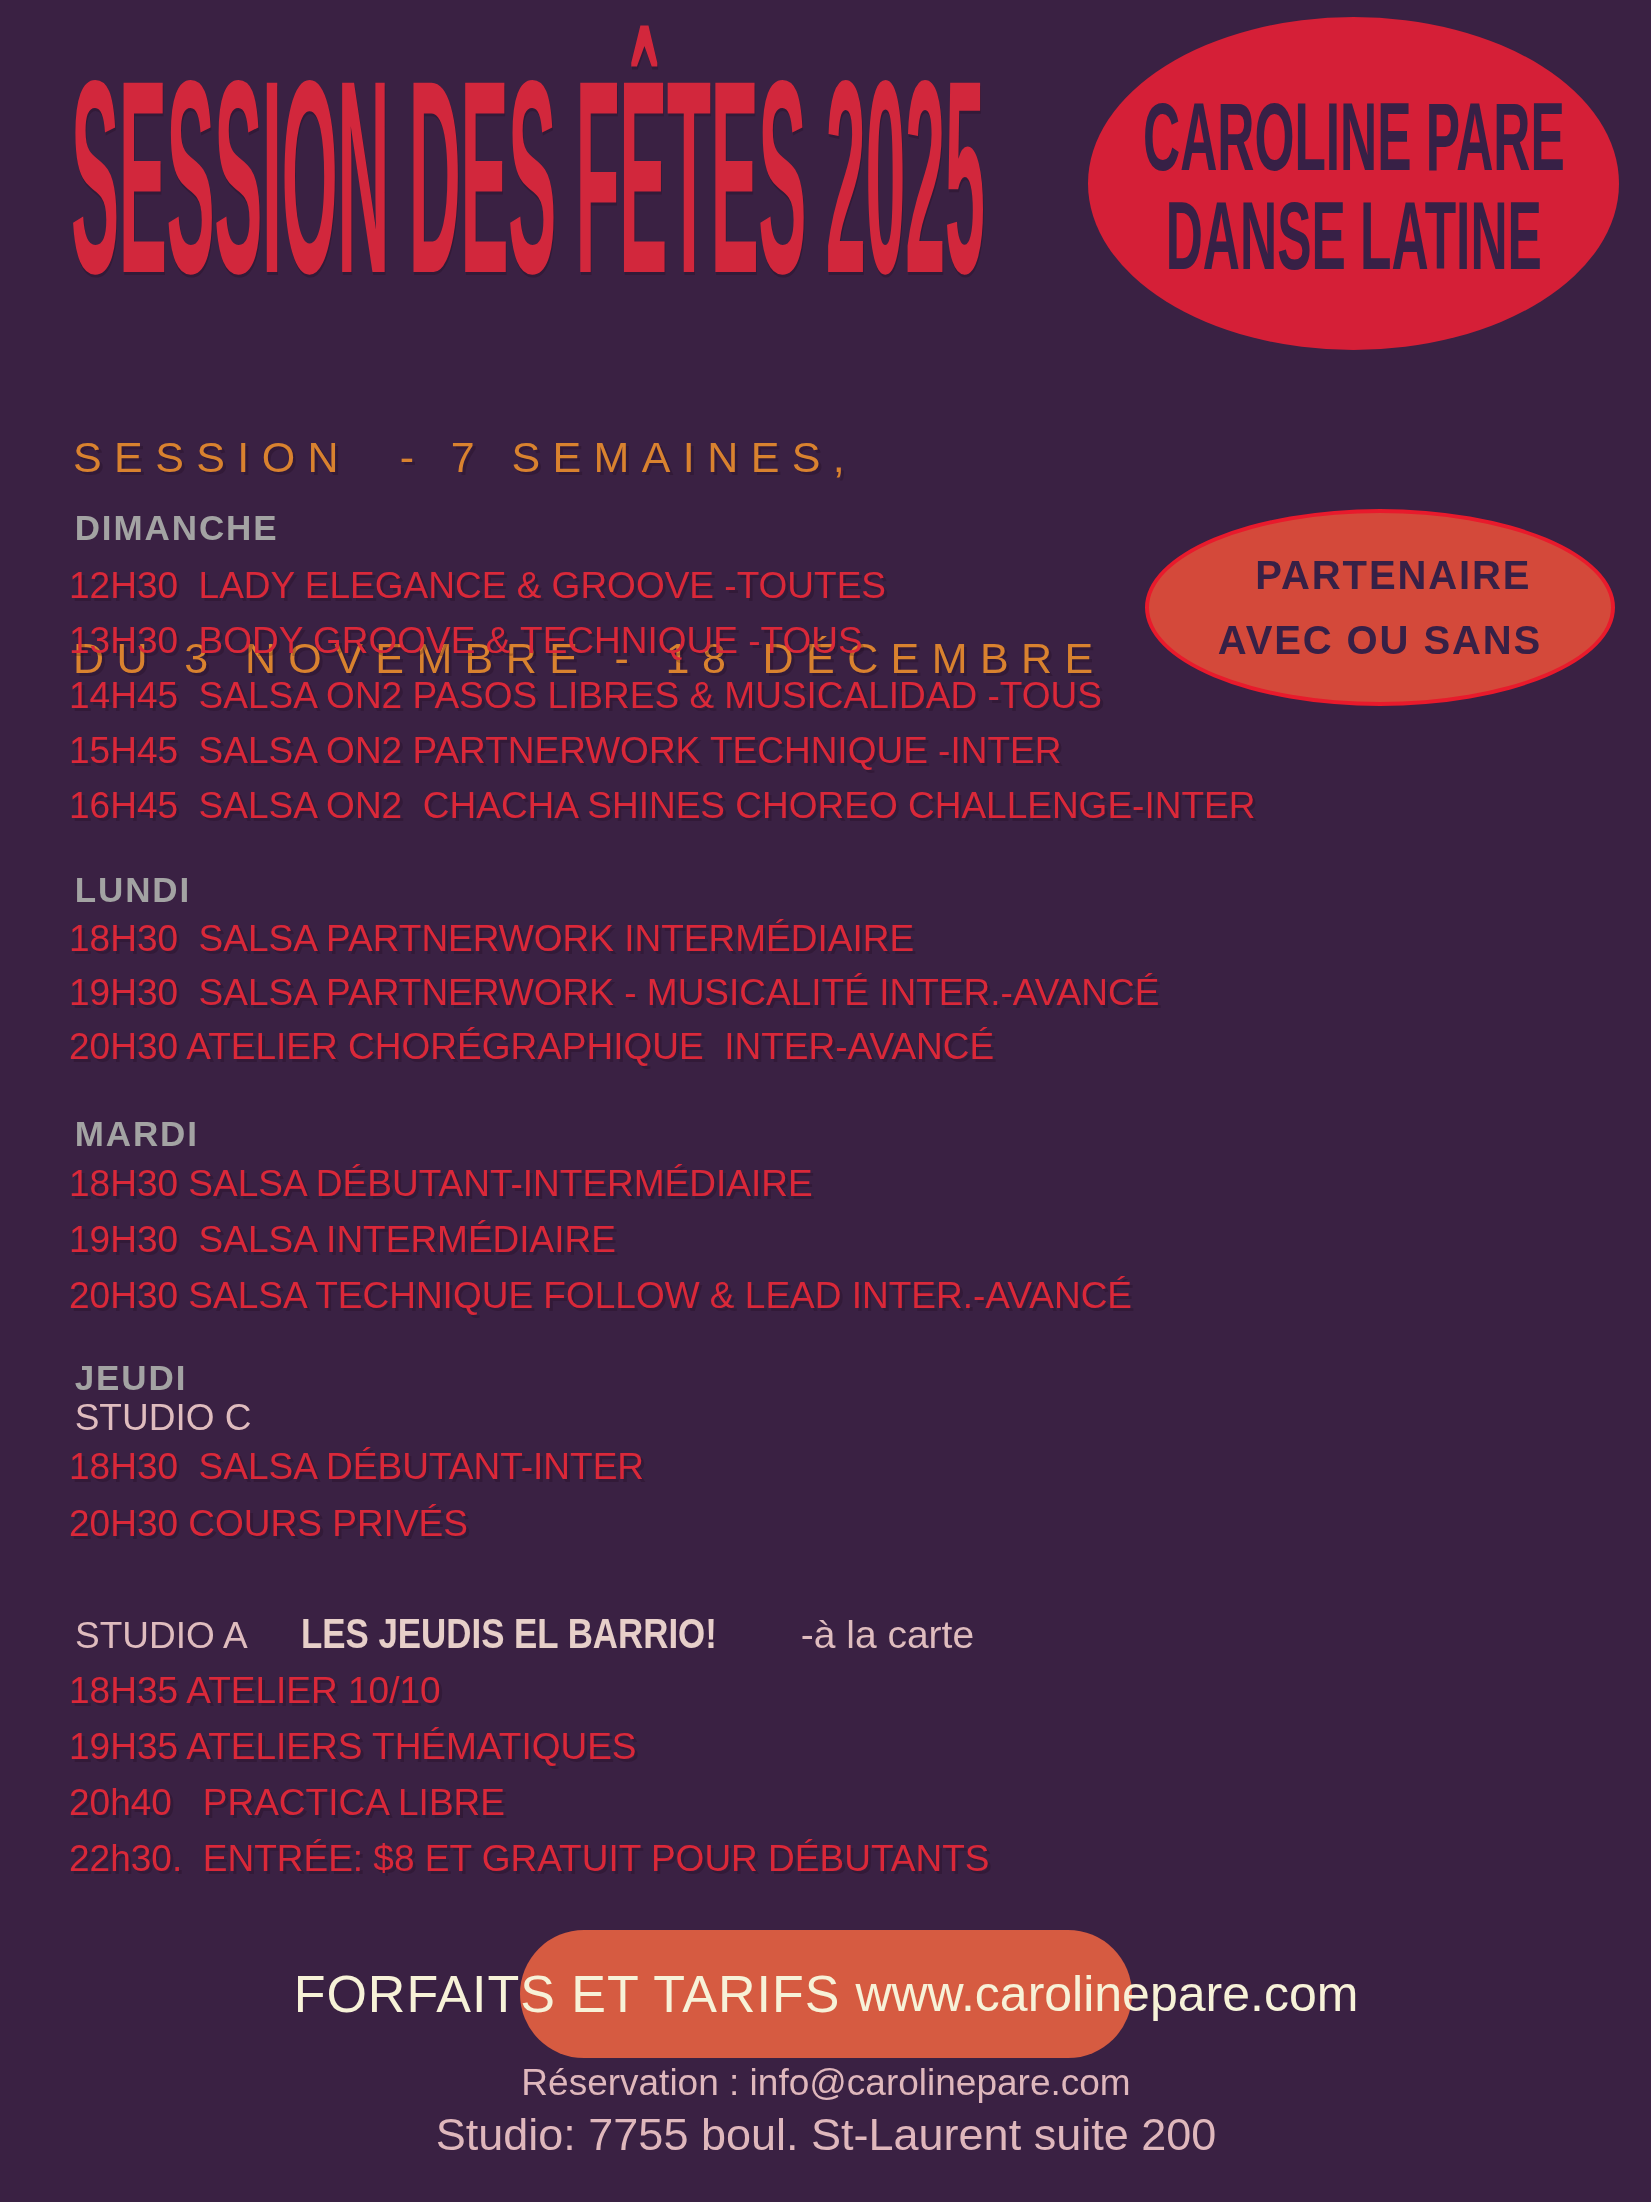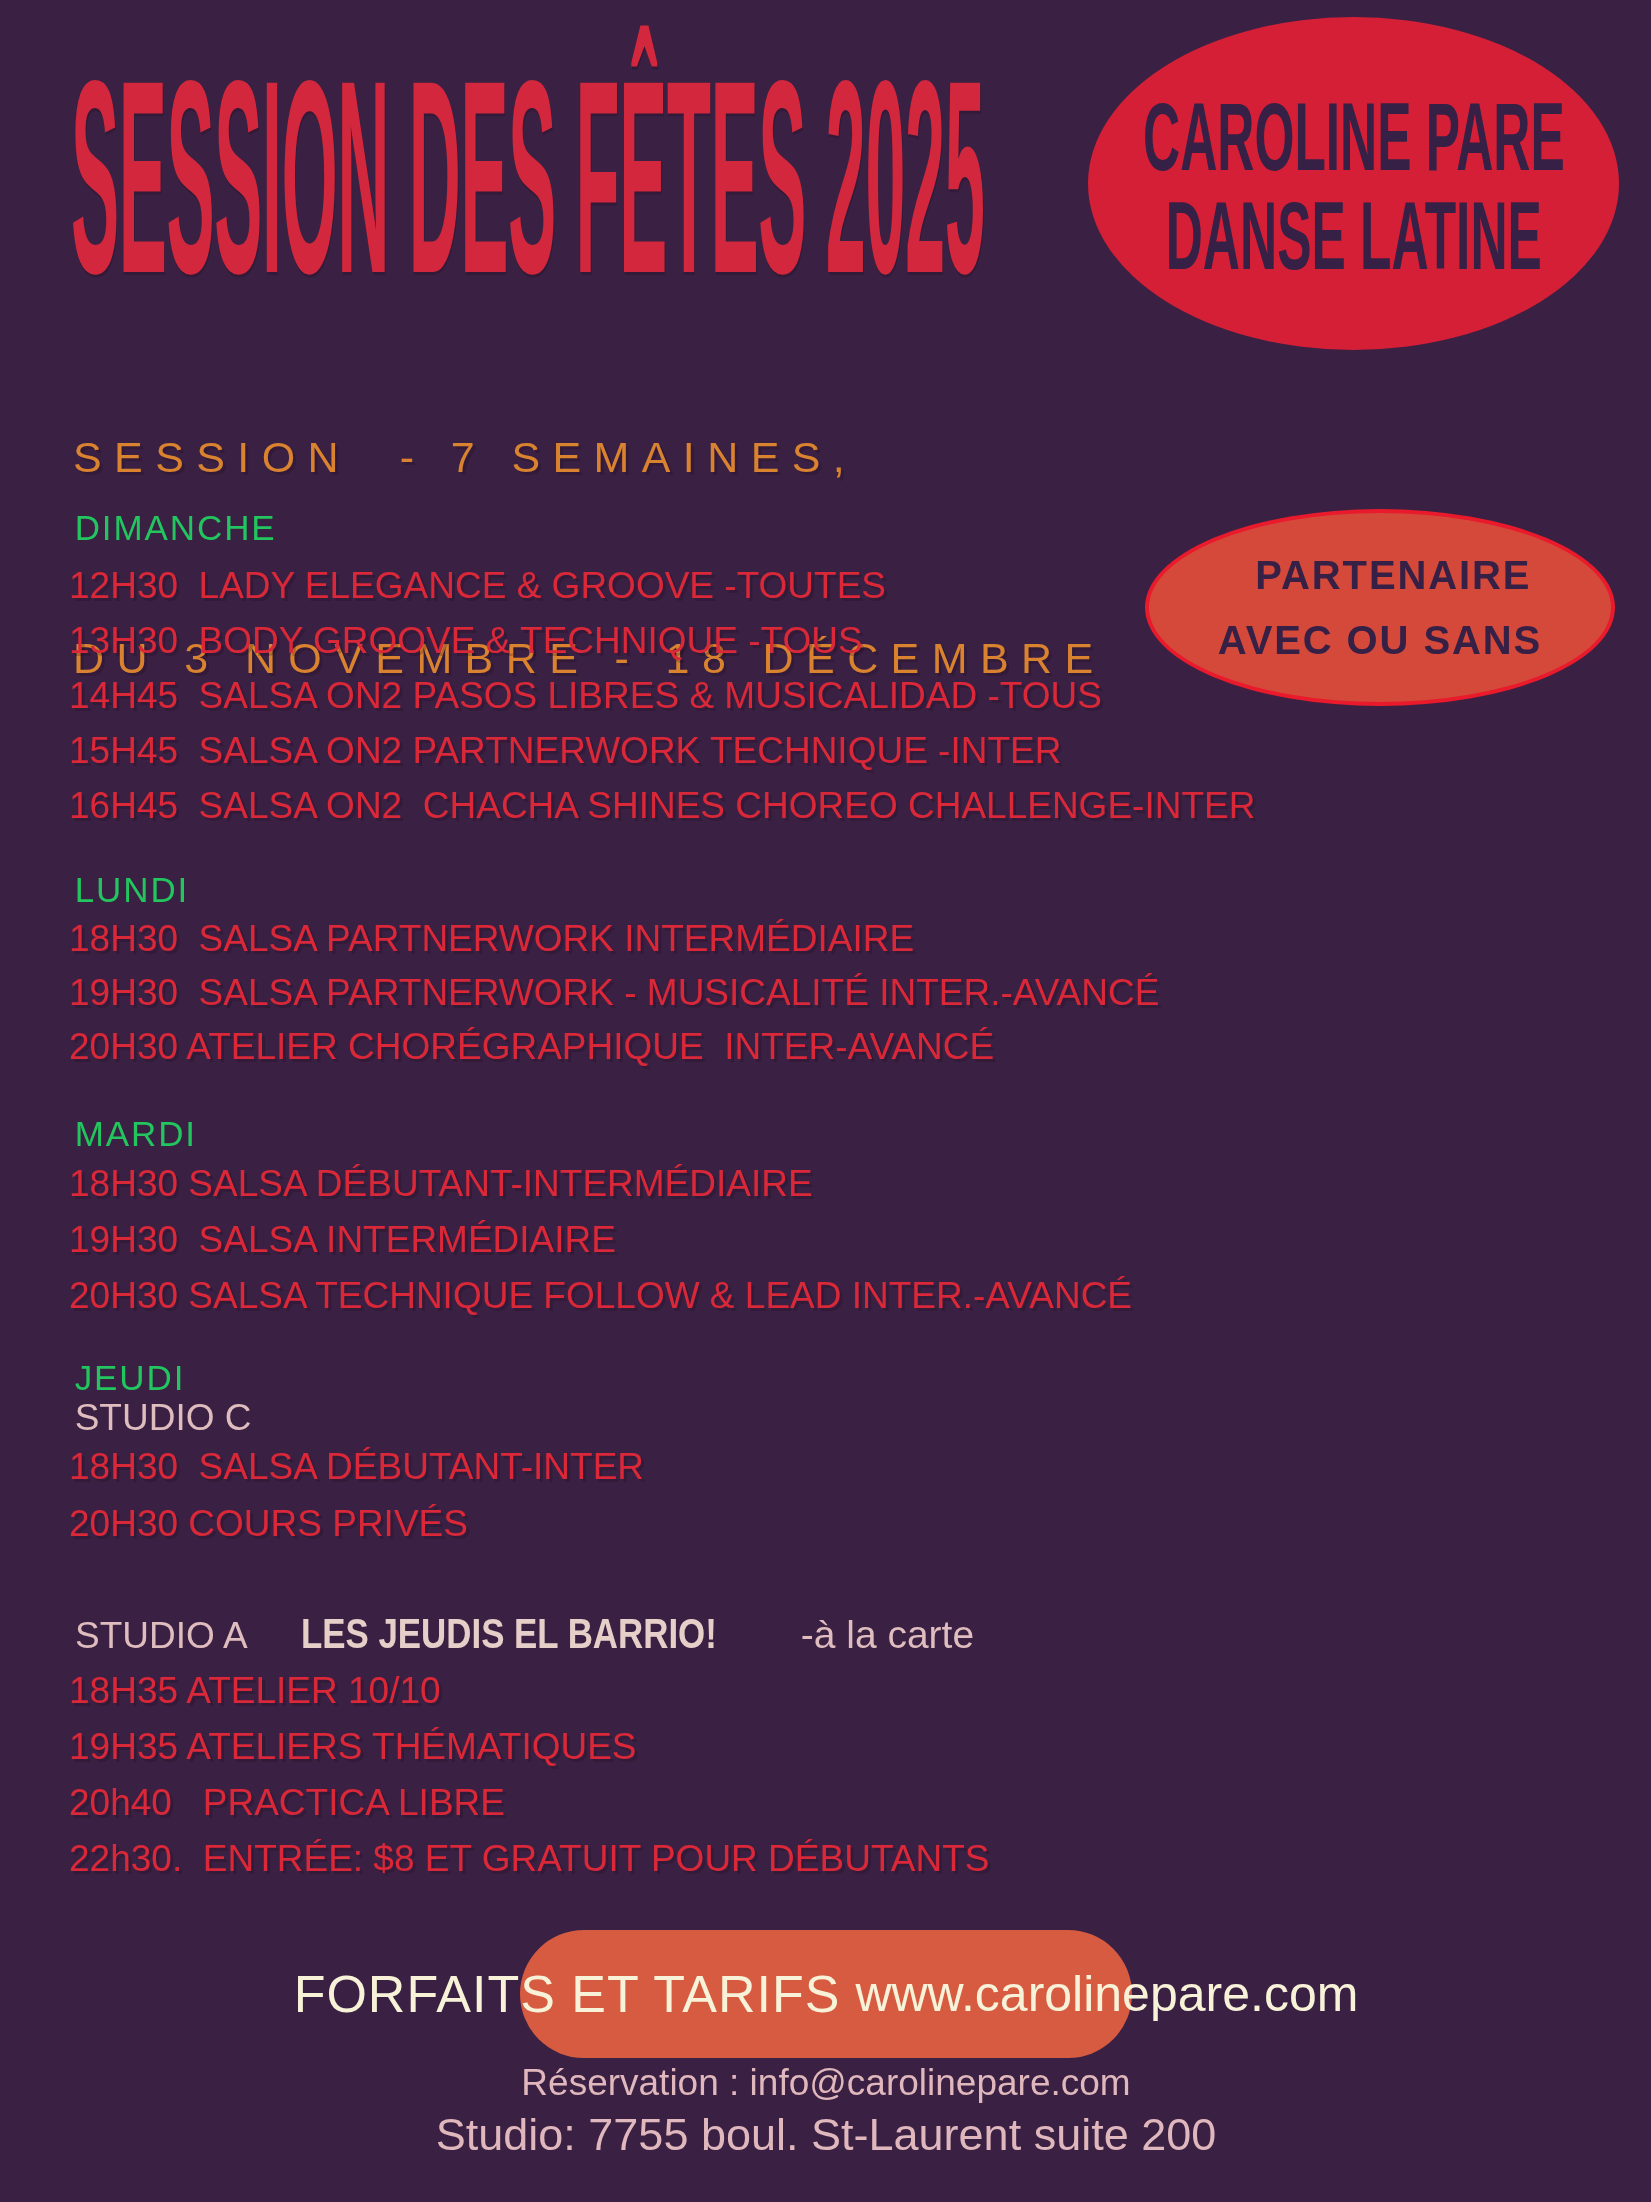--- a/index.html
+++ b/index.html
@@ -42,21 +42,21 @@
     background:#d4493a; border:4.8px solid #e81a2c; border-radius:50%;
     box-sizing:border-box;
     display:flex; flex-direction:column; align-items:center; justify-content:center;
   }
   .partner-line{color:#372046; font-weight:700; font-size:40px; line-height:65px; letter-spacing:1.9px; white-space:pre;}
   .partner-line.l2{transform:translateX(13.4px);}
 
   
   .day{position:absolute; left:69px;}
   .day-hdr{
-    color:#22c55e; font-weight:400; font-size:35px; line-height:44px;
+    color:#a3a3a3; font-weight:700; font-size:35px; line-height:44px;
     letter-spacing:1.9px; margin-left:5.7px; white-space:pre;
   }
   .studio-label{
     color:#dfbcbe; font-weight:400; font-size:37px; line-height:40px;
     margin:-1.9px 0 0 5.7px; white-space:pre;
   }
   .item{
     color:#da2839; font-weight:400; font-size:37px; white-space:pre;
   }
   .lh58 .item{line-height:55px;}

